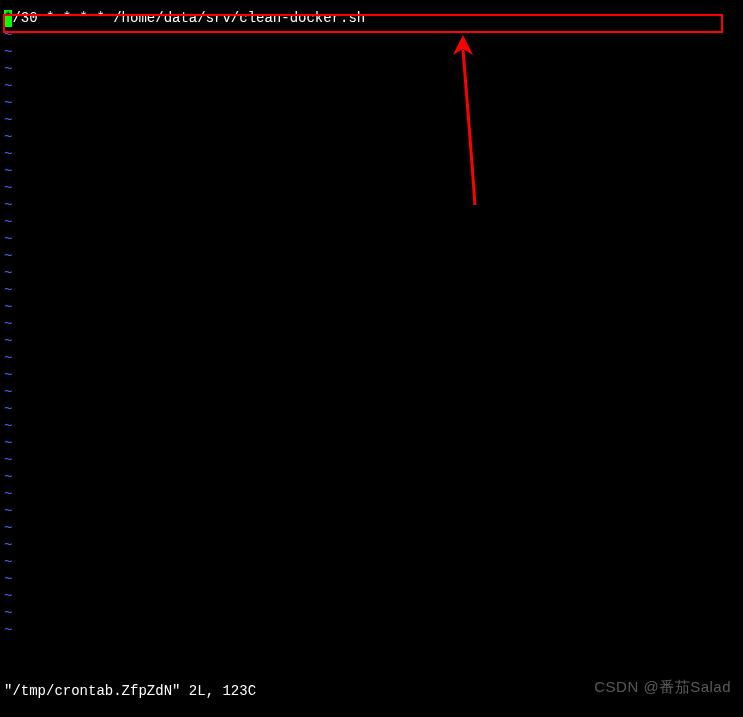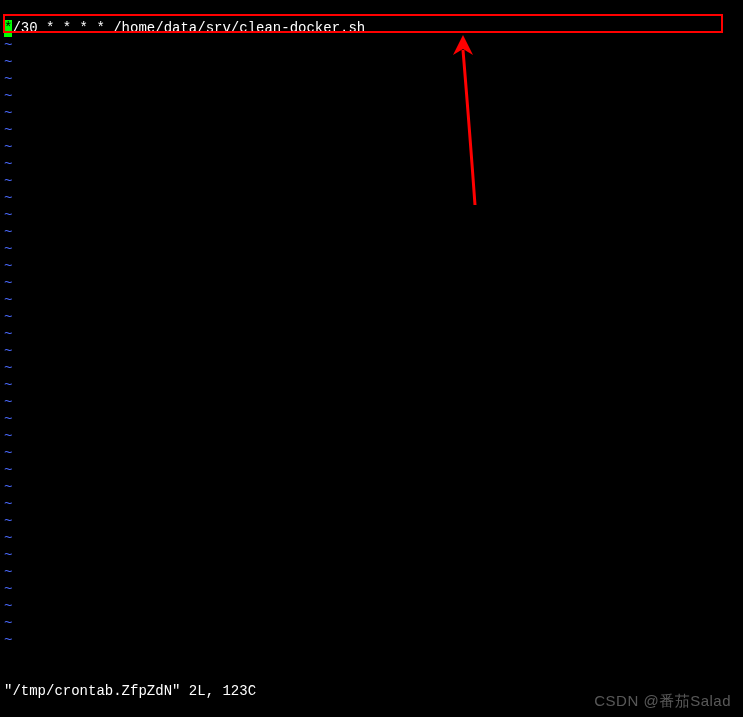--- a/index.html
+++ b/index.html
@@ -13,21 +13,21 @@
       background: #000;
       font-family: "Courier New", monospace;
       font-size: 14px;
       color: #fff;
       position: relative;
       overflow: hidden;
     }
     .terminal {
       width: 100%;
       height: 100%;
-      padding: 20px 4px;
+      padding: 10px 4px;
       line-height: 17px;
     }
     .line {
       white-space: pre;
       height: 17px;
     }
     .cursor-char {
       background: #00ff00;
       color: #000;
       display: inline-block;
@@ -45,21 +45,21 @@
       color: #4a6aff;
     }
     .status-line {
       position: absolute;
       bottom: 18px;
       left: 4px;
       color: #fff;
     }
     .watermark {
       position: absolute;
-      bottom: 6px;
+      bottom: 20px;
       right: 12px;
       color: rgba(160, 160, 160, 0.55);
       font-family: Arial, sans-serif;
       font-size: 15px;
       letter-spacing: 0.5px;
     }
     .annotation-arrow {
       position: absolute;
       top: 35px;
       left: 415px;

